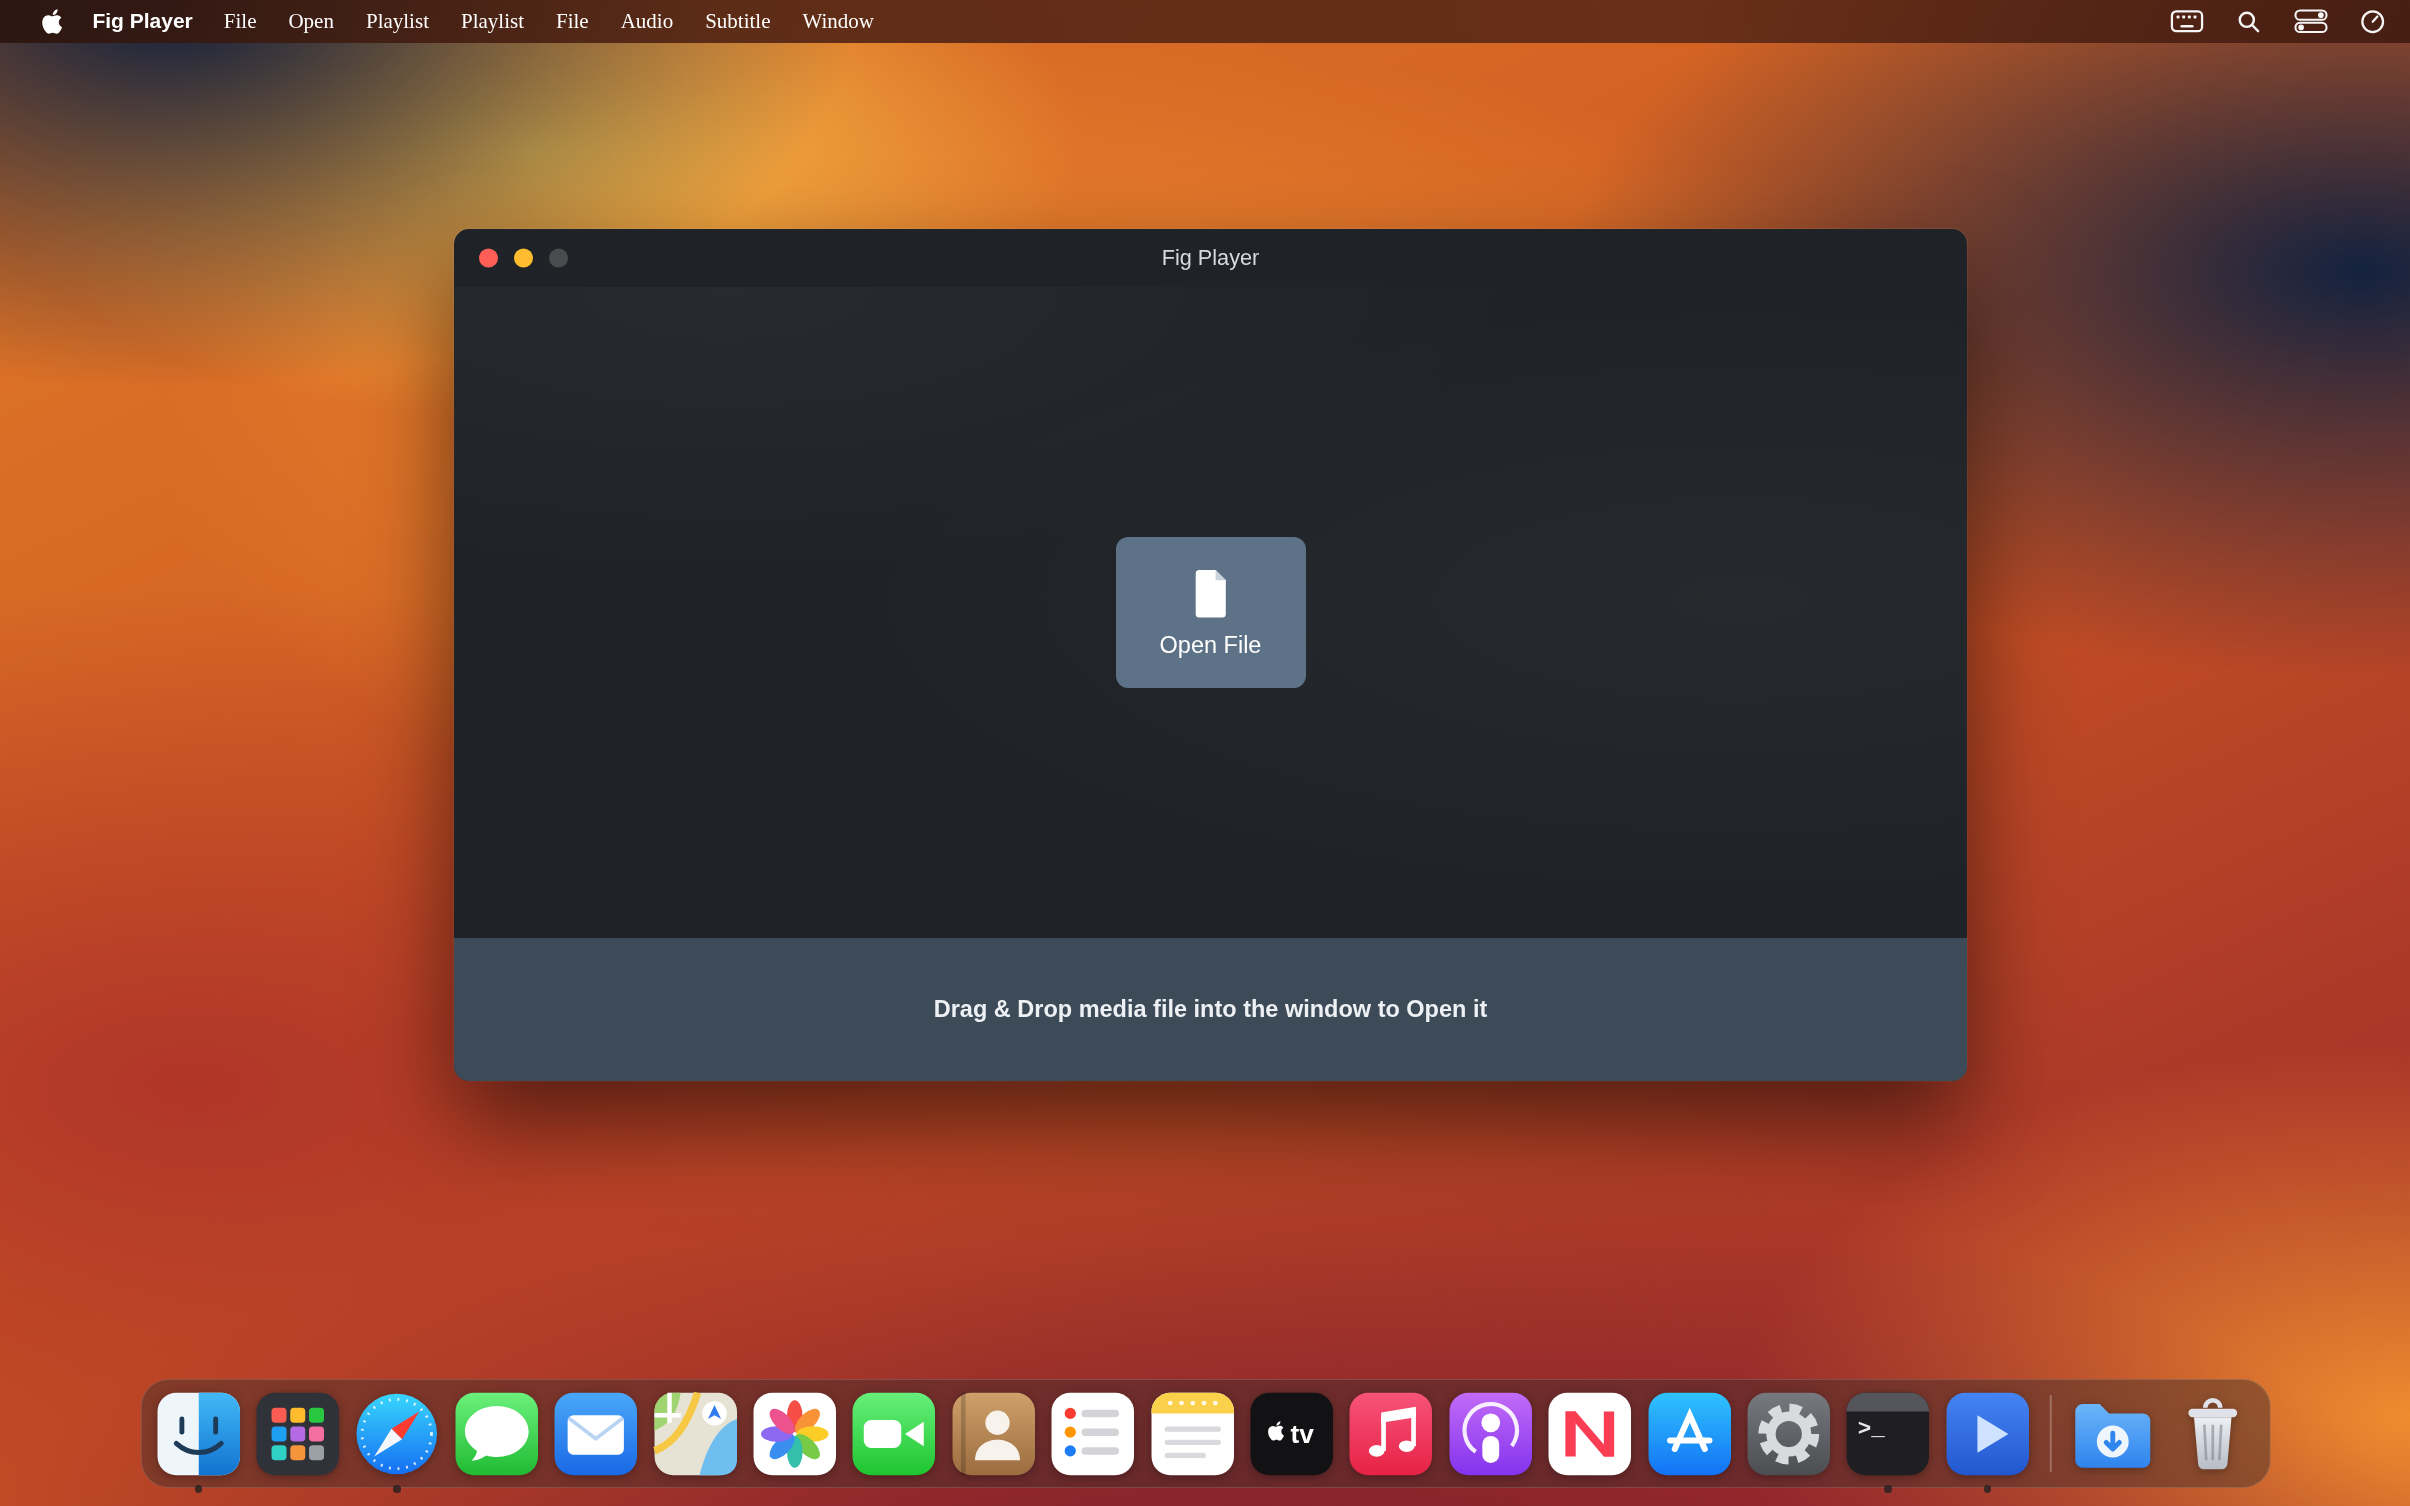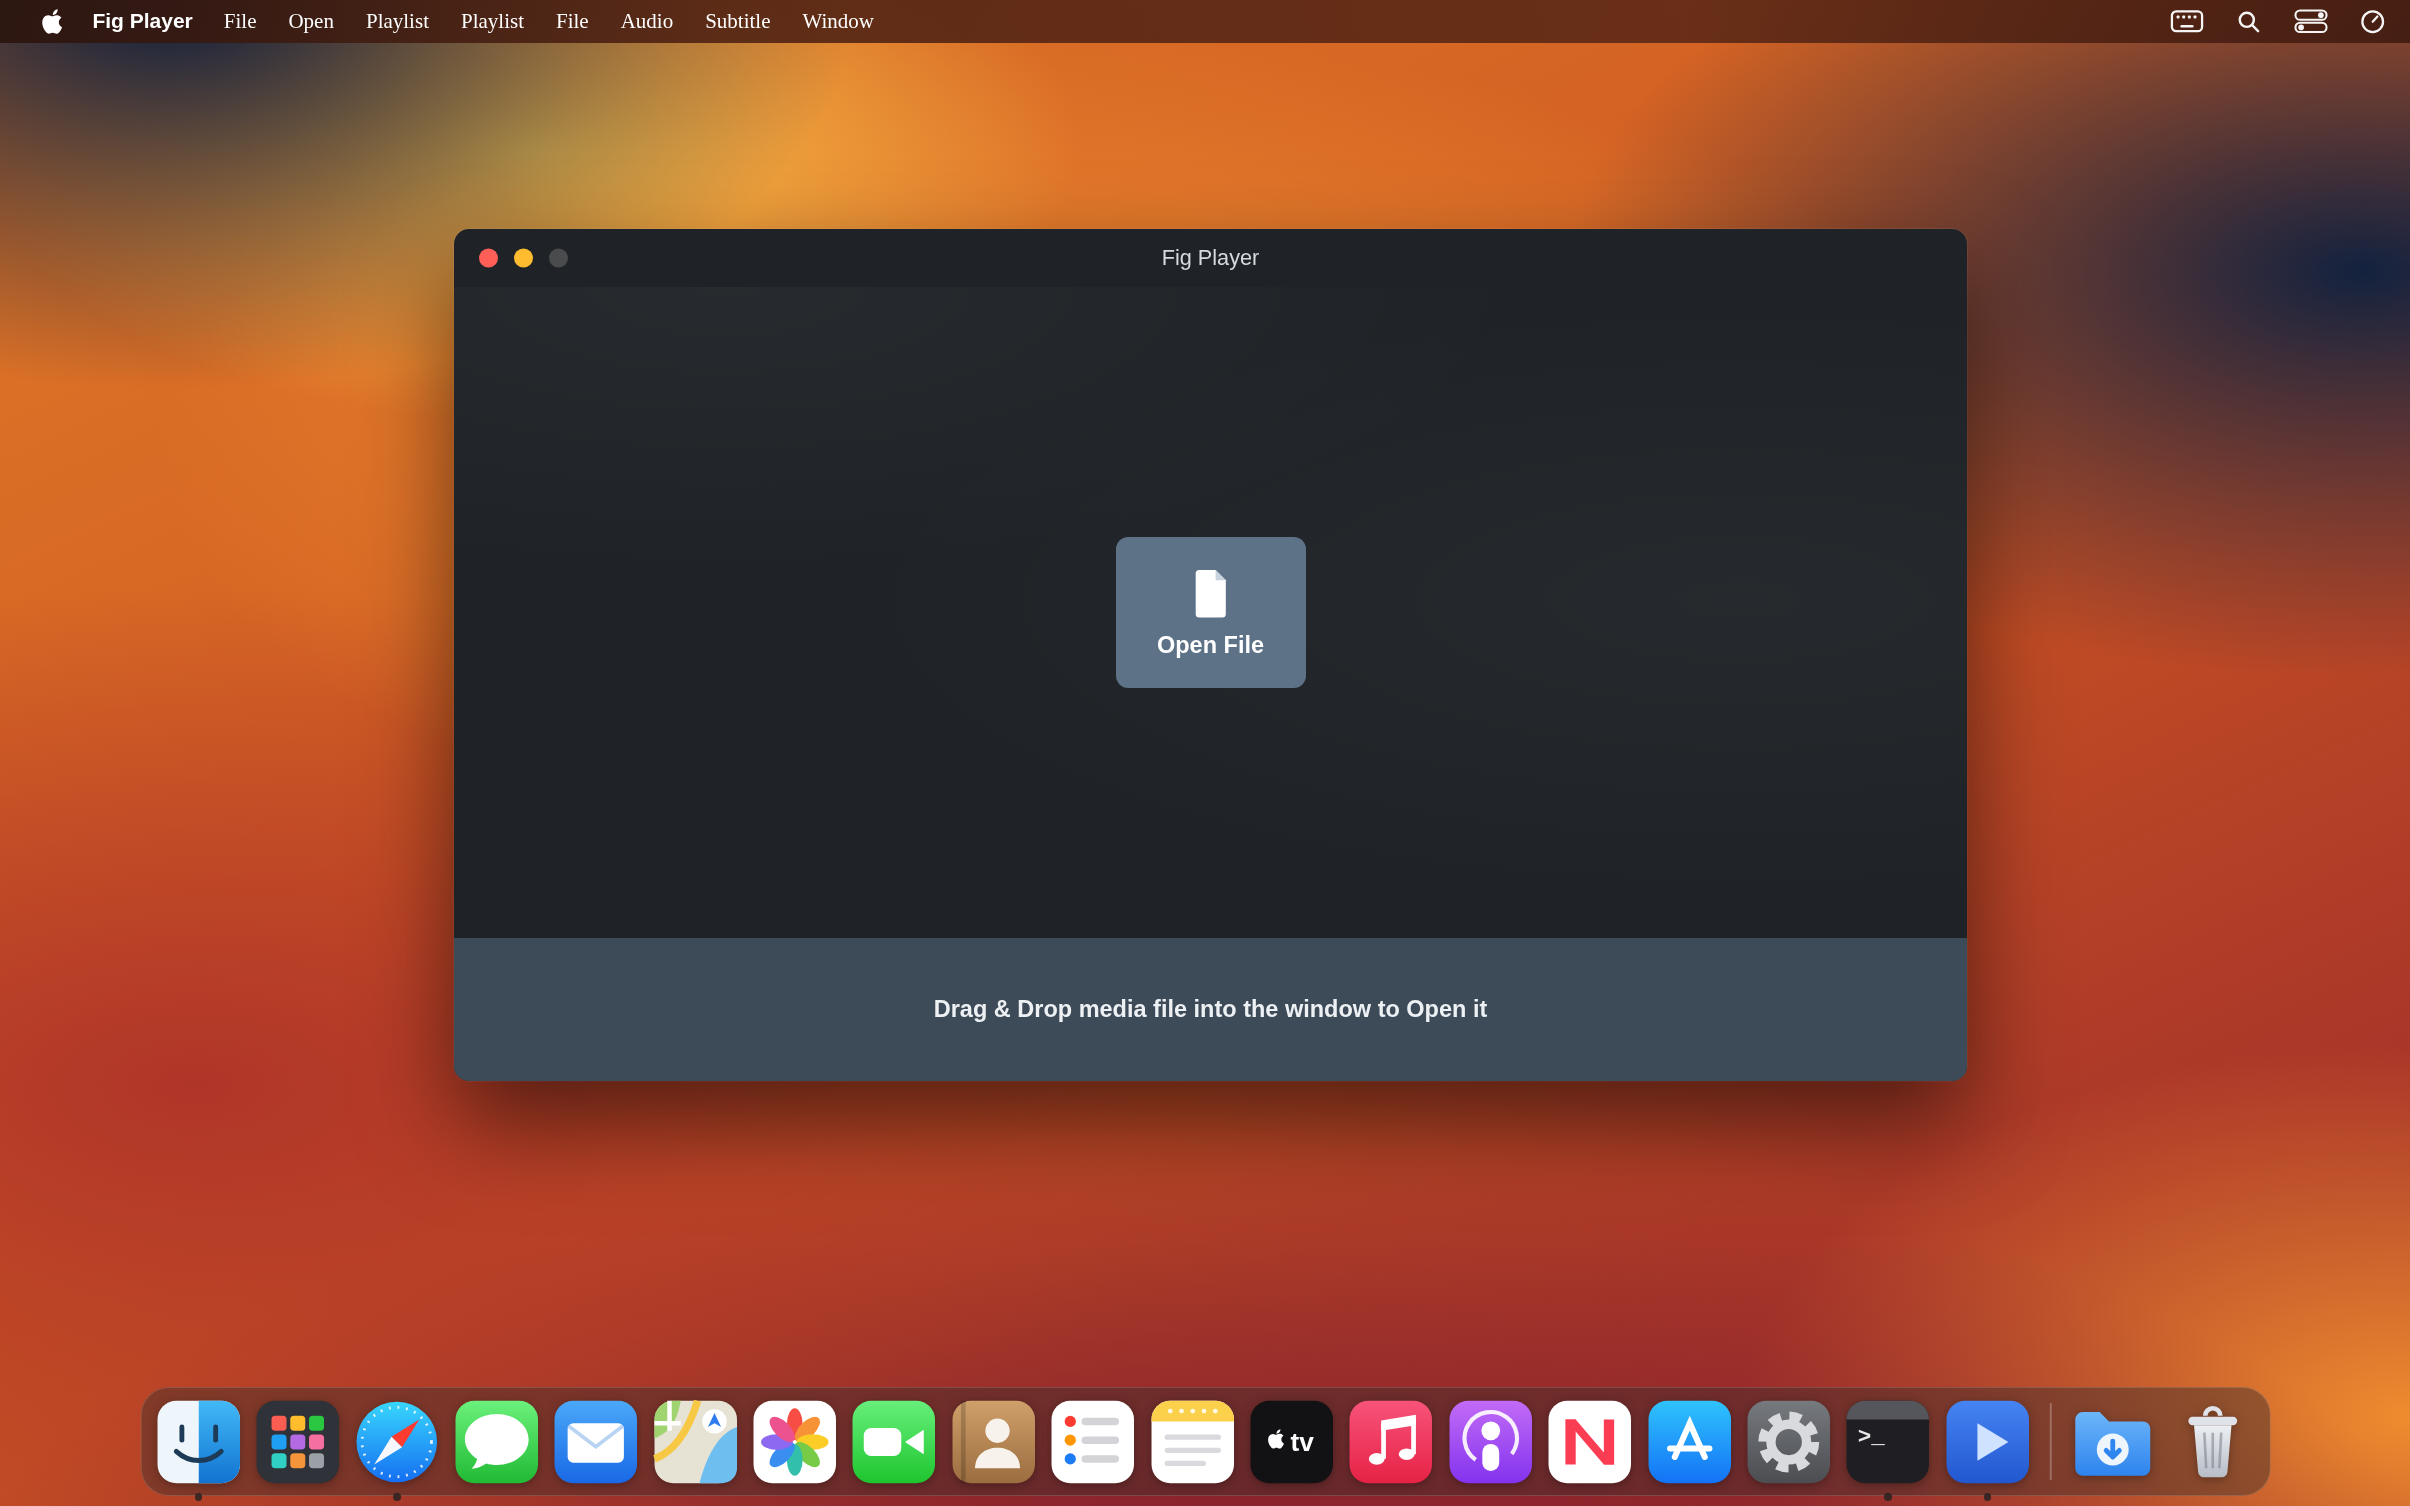--- a/index.html
+++ b/index.html
@@ -47,35 +47,34 @@
   .light.yellow { background:#febc2e; }
   .light.disabled { background:#4a4b4d; }
   .window-title { font-size:21.7px; color:#d6d9dd; font-weight:500; }
 
   .window-content {
     flex:1; display:flex; align-items:center; justify-content:center; gap:113px;
     background:
       radial-gradient(90% 75% at 18% 0%, rgba(255,255,255,.035), transparent 60%),
       radial-gradient(110% 85% at 85% 48%, rgba(255,255,255,.03), transparent 55%),
       #1f2327;
-    font-weight: bold;
   }
   .open-btn {
     width:190px; height:151px; border-radius:12.2px; background:#5d7286; cursor:pointer;
     display:flex; flex-direction:column; align-items:center; justify-content:center; gap:11.3px;
   }
   .open-btn svg { width:49px; height:55px; }
   .open-btn .btn-label { font-size:23.5px; color:#ffffff; }
 
   .window-footer { flex:0 0 143px; background:#3d4a58; display:flex; align-items:center; justify-content:center;text-align:right; }
   .footer-text { font-size:23.5px; font-weight:700; color:#eef1f4; }
 
   
   .dock {
-    position:absolute; bottom:11px; left:50%; transform:translateX(-50%); z-index:40;
+    position:absolute; bottom:19px; left:50%; transform:translateX(-50%); z-index:40;
     display:flex; align-items:center; gap:9.4px; padding:8.5px 12.2px;
     background:rgba(62,46,44,.45); border:0.9px solid rgba(255,255,255,.14); border-radius:28px;
     backdrop-filter:blur(19px);
   }
   .dock-item { width:90px; height:90px; position:relative; flex:0 0 auto; }
   .dock-item svg { width:100%; height:100%; filter:drop-shadow(0 2.8px 4.7px rgba(0,0,0,.30)); }
   .dock-item.running::after {
     content:''; position:absolute; left:50%; bottom:-14px; transform:translateX(-50%);
     width:7.5px; height:7.5px; border-radius:50%; background:rgba(35,32,32,.8);
   }

